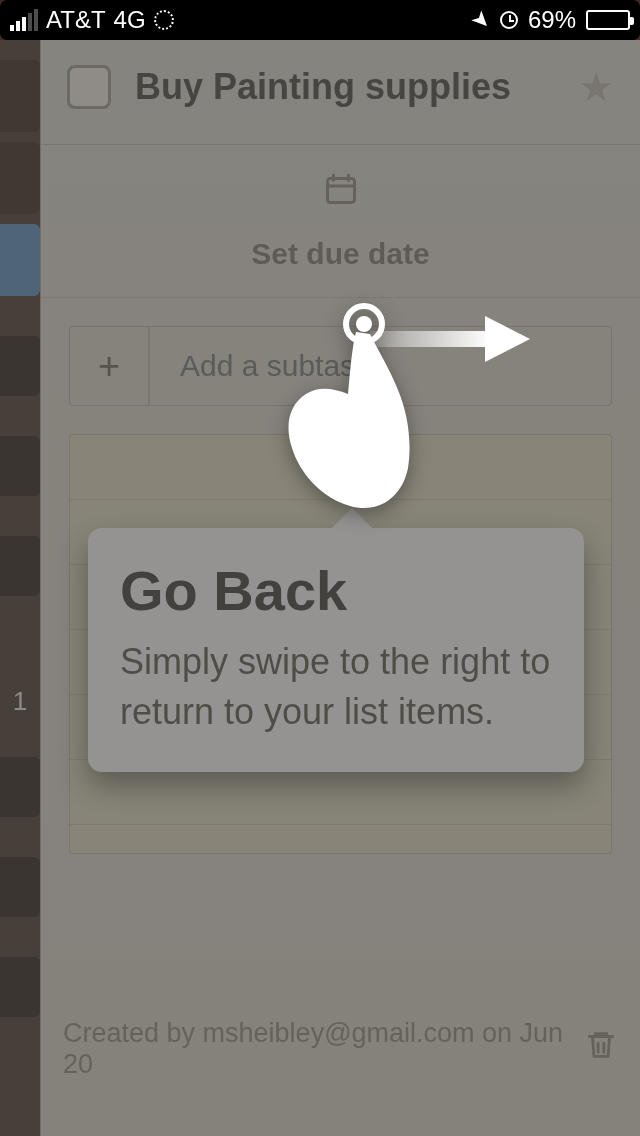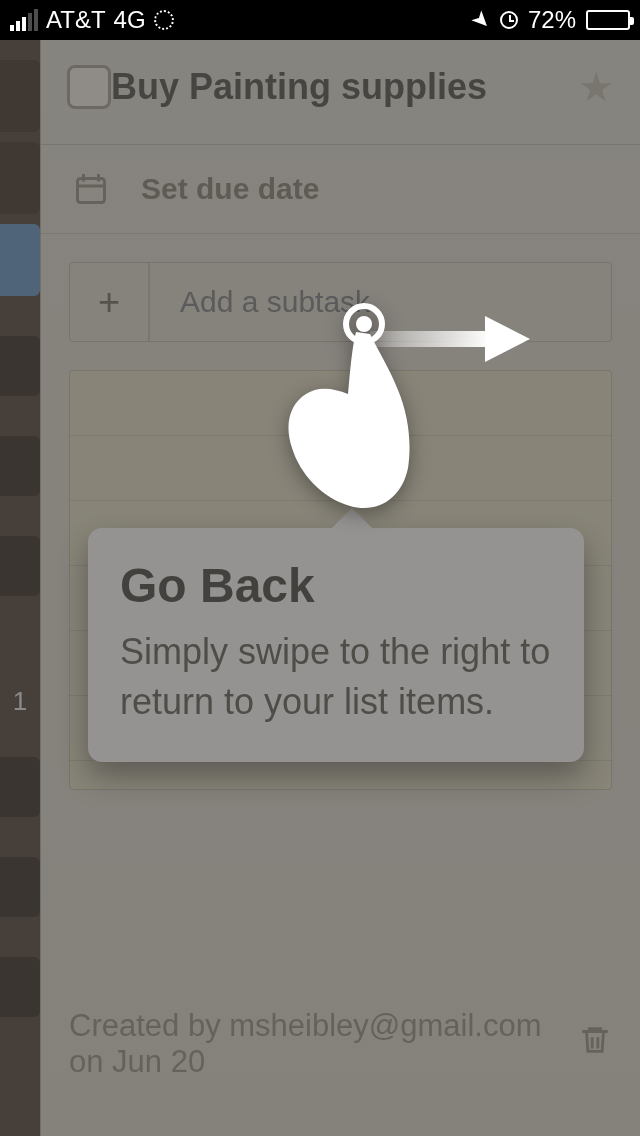--- a/index.html
+++ b/index.html
@@ -18,20 +18,21 @@
       background: #000;
       color: #fff;
       display: flex;
       align-items: center;
       justify-content: space-between;
       padding: 16px 10px;
       font-size: 24px;
       font-weight: 500;
       position: relative;
       z-index: 100;
+      border-radius: 7px;
     }
     .status-left { display: flex; align-items: center; gap: 8px; }
     .status-right { display: flex; align-items: center; gap: 10px; }
     .signal-bars { display: flex; align-items: flex-end; gap: 2px; }
     .bar { width: 4px; background: #fff; }
     .bar.b1 { height: 6px; } .bar.b2 { height: 10px; } .bar.b3 { height: 14px; }
     .bar.b4 { height: 18px; opacity: 0.3; } .bar.b5 { height: 22px; opacity: 0.3; }
     .spinner { width: 20px; height: 20px; border: 2px dotted #fff; border-radius: 50%; }
     .status-time { position: absolute; left: 50%; transform: translateX(-50%); font-weight: 600; }
     .battery-shell { width: 44px; height: 20px; border: 2px solid #fff; border-radius: 3px; padding: 2px; display: inline-block; position: relative; }
@@ -63,20 +64,21 @@
       position: absolute;
       left: 40px; top: 40px; right: 0; bottom: 0;
       background: #d6d0c4;
       background-image: linear-gradient(#d6d0c4, #d3ccbe);
       border-left: 1px solid rgba(0,0,0,0.2);
     }
 
     .task-header {
       display: flex;
       align-items: center;
+      gap: 24px;
       padding: 24px 26px 34px;
       border-bottom: 1px solid rgba(0,0,0,0.15);
     }
     .checkbox {
       width: 44px; height: 44px;
       border: 3px solid #9b9588;
       border-radius: 8px;
       background: #e8e3d8;
     }
     .task-title {
@@ -86,20 +88,21 @@
       flex: 1;
     }
     .star-icon { font-size: 40px; color: #b8b2a4; }
 
     .row {
       display: flex;
       align-items: center;
       gap: 30px;
       padding: 26px 30px;
       border-bottom: 1px dotted rgba(0,0,0,0.2);
+      flex-direction: column;
     }
     .row-icon { width: 40px; color: #8c8576; display:flex; justify-content:center;}
     .row-label { font-size: 30px; font-weight: 700; color: #7d7668; }
 
     .subtask-box {
       margin: 28px;
       border: 1px solid rgba(0,0,0,0.15);
       border-radius: 4px;
       display: flex;
       align-items: center;
@@ -138,23 +141,23 @@
       overflow: hidden;
     }
     .notes-partial { position: relative; top: 174px; color:#7a735f; }
 
     .footer {
       position: absolute;
       bottom: 56px; left: 0; right: 0;
       display: flex;
       align-items: center;
       justify-content: space-between;
-      padding: 0 28px;
+      padding: 0 22px;
       color: #8c8576;
-      font-size: 31px;
+      font-size: 27px;
     }
     .trash-icon { font-size: 34px; color:#8c8576;}
 
     
     .dimmer {
       position: absolute;
       left: 0; top: 40px; right: 0; bottom: 0;
       background: rgba(70, 70, 70, 0.55);
       z-index: 50;
     }
@@ -170,21 +173,21 @@
     }
     .coach-tooltip::before {
       content: "";
       position: absolute;
       top: -20px; left: 242px;
       border-left: 22px solid transparent;
       border-right: 22px solid transparent;
       border-bottom: 22px solid #f4f2ee;
     }
     .coach-title {
-      font-size: 48px;
+      font-size: 56px;
       font-weight: 800;
       color: #403c34;
       margin-bottom: 14px;
     }
     .coach-body {
       font-size: 36px;
       line-height: 1.4;
       color: #5c574c;
     }
 
@@ -215,21 +218,21 @@
         <span class="bar b4"></span>
         <span class="bar b5"></span>
     </span>
     <span>AT&amp;T</span>
     <span>4G</span>
     <span class="spinner"></span>
   </div>
   <div class="status-right">
     <span class="loc-arrow">➤</span>
     <span class="clock-icon"></span>
-    <span>72%</span>
+    <span>69%</span>
     <span class="battery-shell"><span class="battery-fill"></span></span>
   </div>
 </div>
 
 <div class="bg-sidebar">
   <div class="bg-item"></div>
   <div class="bg-item"></div>
   <div class="bg-item blue"></div>
   <div class="bg-item short"></div>
   <div class="bg-item short"></div>

